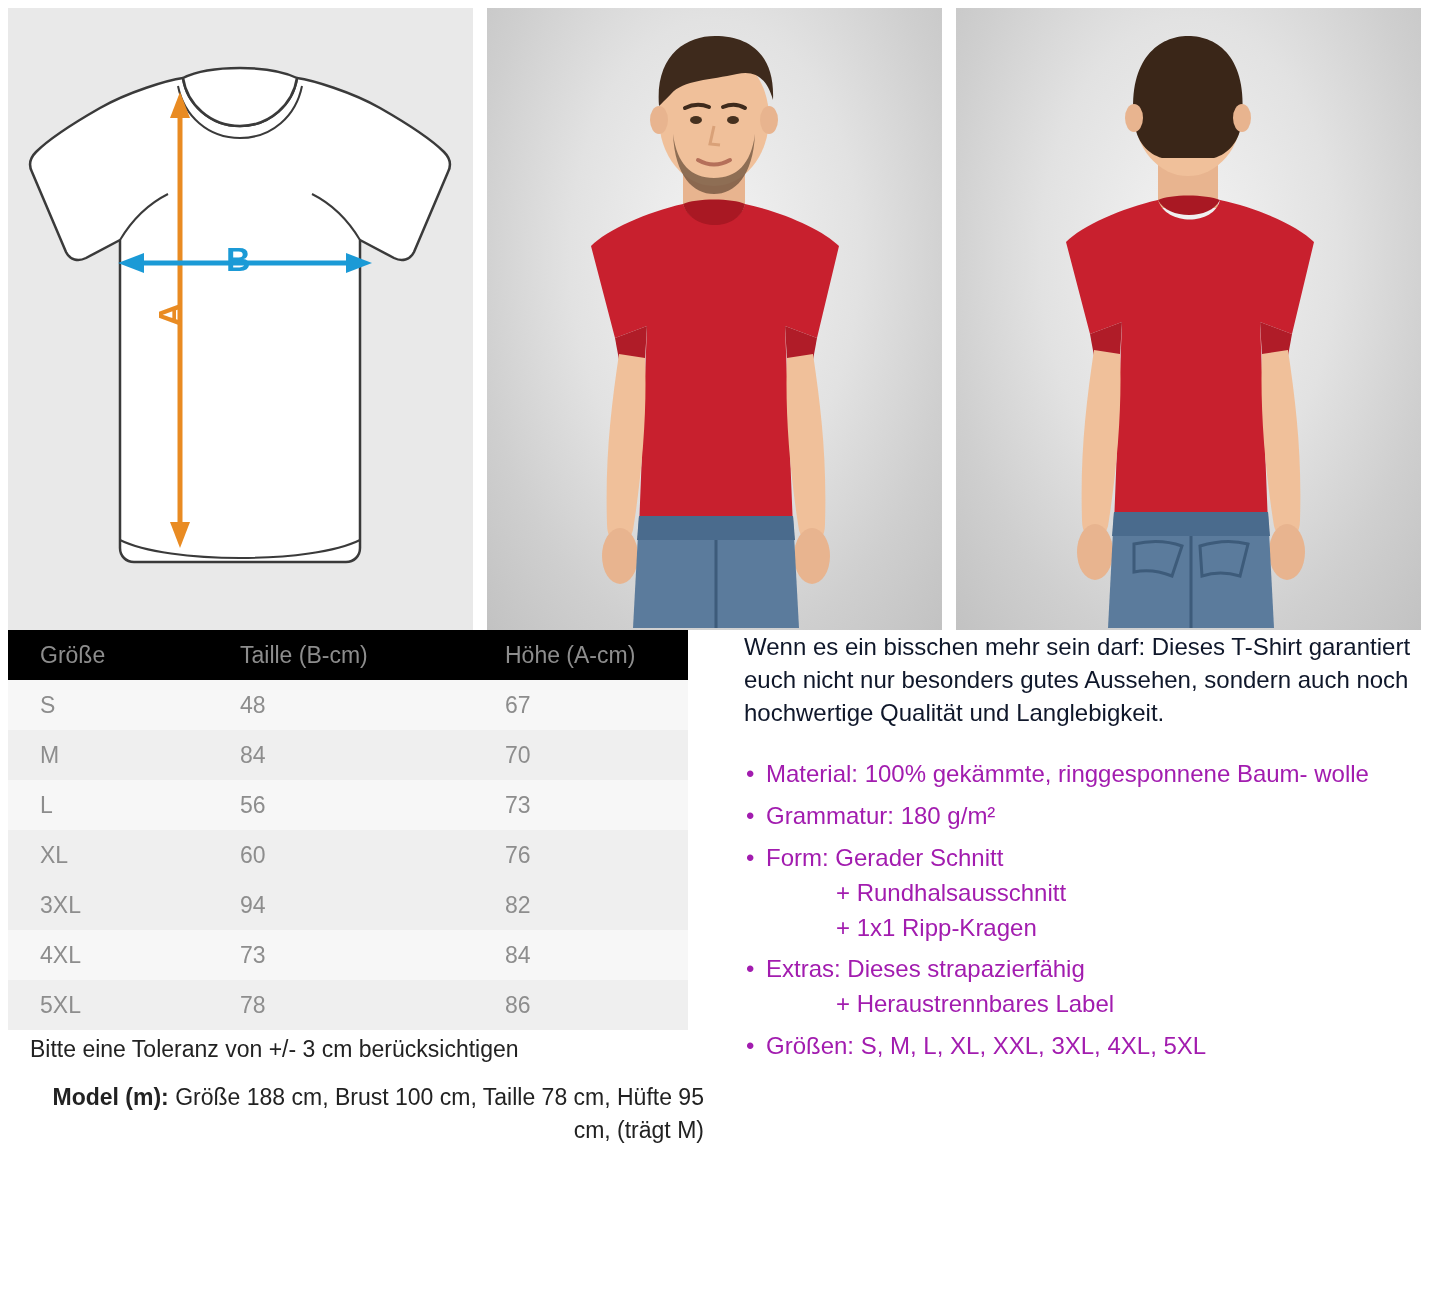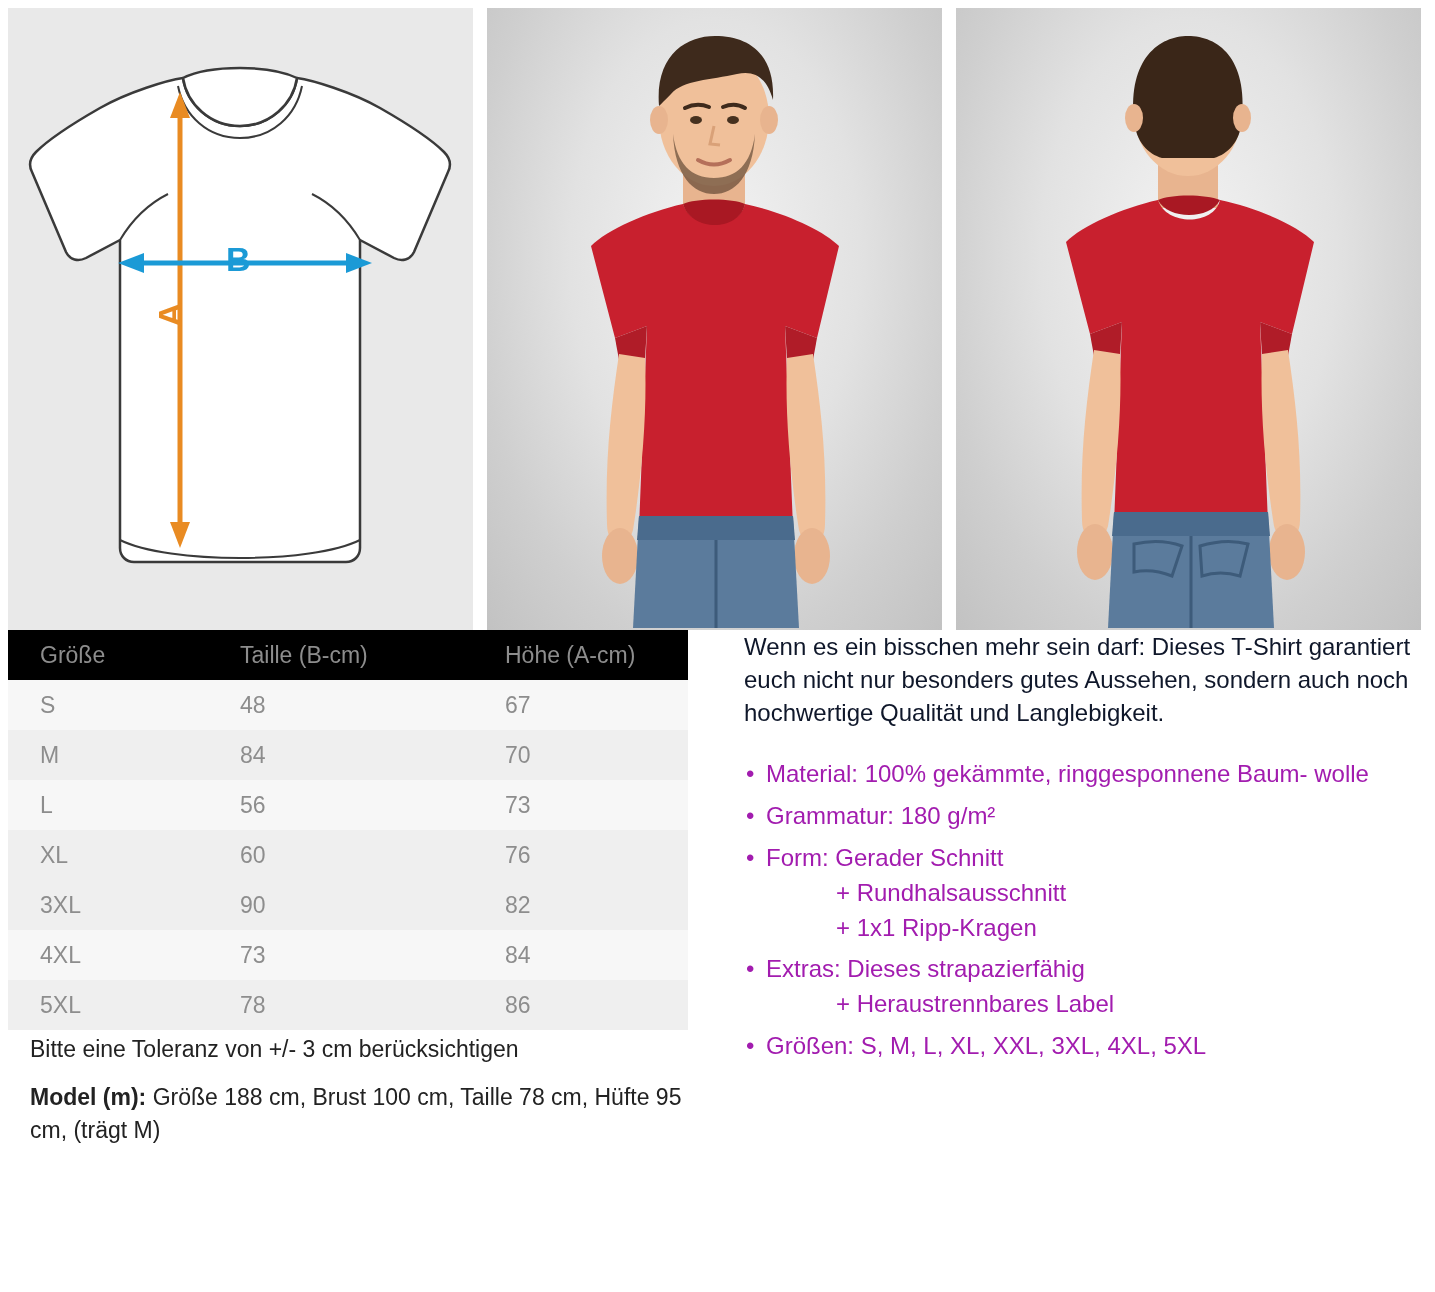--- a/index.html
+++ b/index.html
@@ -99,20 +99,21 @@
     font-size: 23px;
     color: #222;
     margin: 6px 0 0 22px;
   }
   .model-info {
     font-size: 23px;
     color: #222;
     margin: 18px 0 0 22px;
     line-height: 1.45;
     max-width: 690px;
+    text-align: right;
   }
   .model-info b { font-weight: bold; }
 
   
   .intro {
     font-size: 24px;
     color: #0f172a;
     line-height: 1.38;
     margin: 0 0 28px 0;
   }
@@ -297,21 +298,21 @@
           <td>56</td>
           <td>73</td>
         </tr>
         <tr class="row-odd">
           <td>XL</td>
           <td>60</td>
           <td>76</td>
         </tr>
         <tr class="row-odd">
           <td>3XL</td>
-          <td>90</td>
+          <td>94</td>
           <td>82</td>
         </tr>
         <tr class="row-even">
           <td>4XL</td>
           <td>73</td>
           <td>84</td>
         </tr>
         <tr class="row-odd">
           <td>5XL</td>
           <td>78</td>

